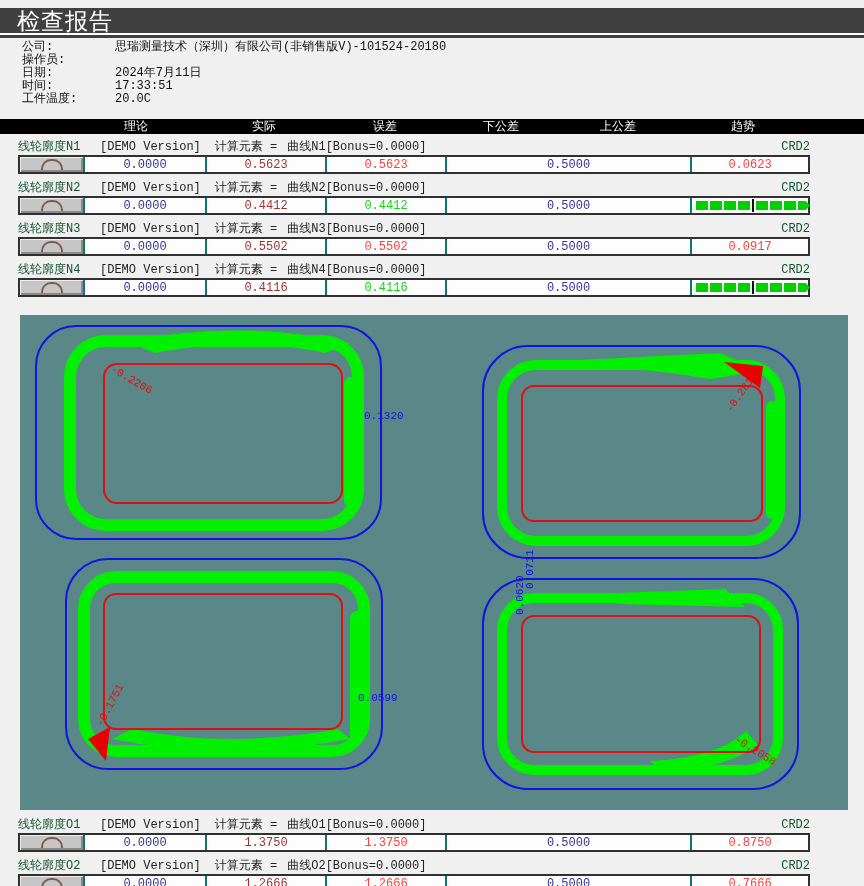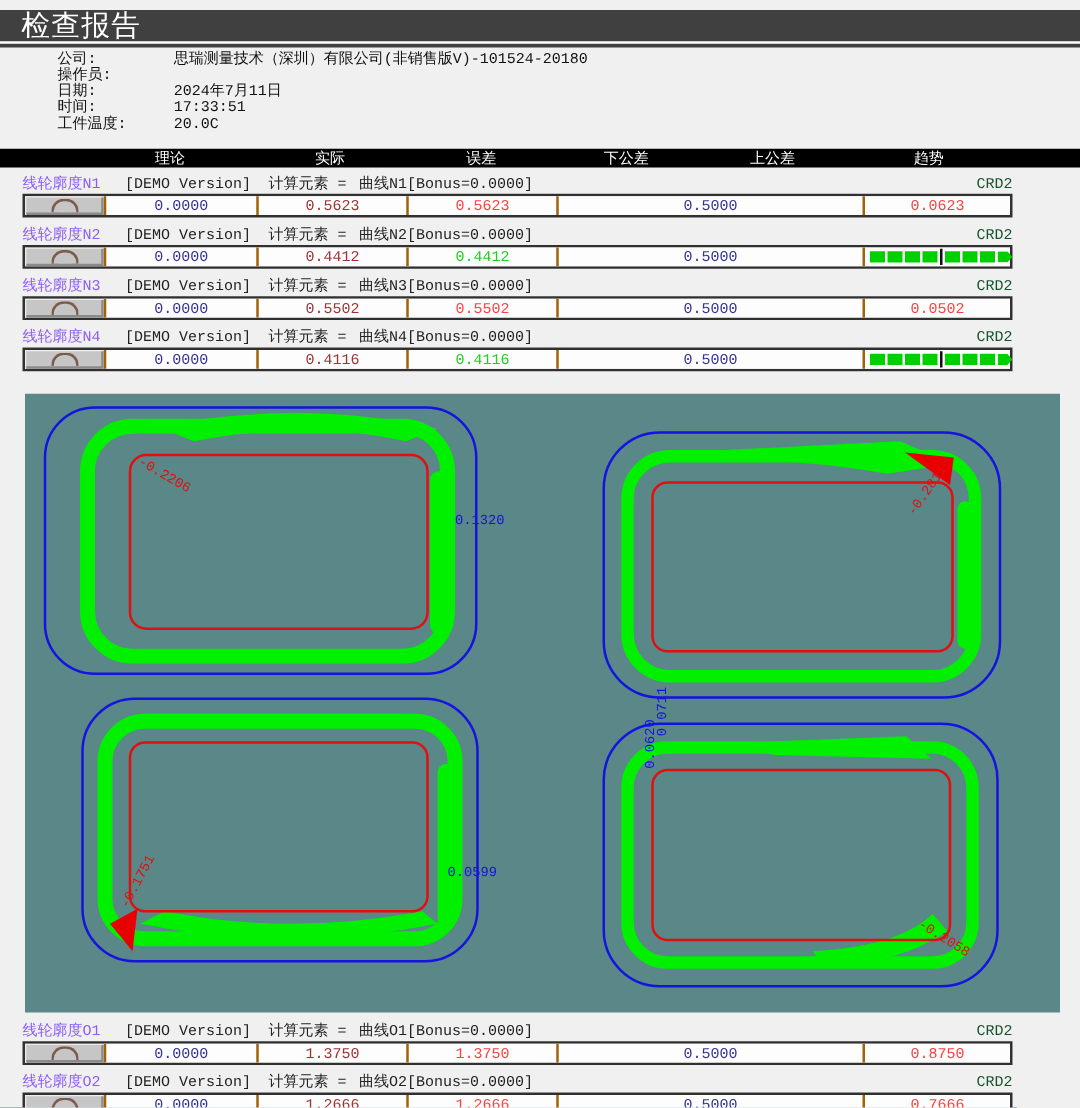--- a/index.html
+++ b/index.html
@@ -11,38 +11,38 @@
   .page{position:relative;width:864px;height:886px;}
 
   
   .title-bar{position:relative;margin-top:8px;height:30px;background:#404040;}
   .title-bar::after{content:'';position:absolute;left:0;right:0;bottom:3px;height:2px;background:#fff;}
   .title{color:#fff;font-size:23px;line-height:27px;padding-left:17px;display:inline-block;
          font-family:"DejaVu Sans","Liberation Sans",sans-serif;letter-spacing:1px;}
 
   
   .info{padding:3px 0 0 22px;font-size:12px;color:#111;}
-  .info-row{height:13px;line-height:13px;white-space:nowrap;margin-left:24px;}
+  .info-row{height:13px;line-height:13px;white-space:nowrap;}
   .info-label{display:inline-block;width:93px;}
   
   .col-header{position:relative;margin-top:13px;height:15px;background:#000000;}
   .col-header span{position:absolute;top:1px;transform:translateX(-50%);color:#FFF;font-size:12px;line-height:14px;white-space:nowrap;}
   .ch-1{left:136px}.ch-2{left:264px}.ch-3{left:385px}.ch-4{left:501px}.ch-5{left:618px}.ch-6{left:743px}
 
   
   .grp{margin-left:18px;width:792px;margin-top:7px;}
   .rows-top .grp:first-child{margin-top:6px;}
   .grp-label{display:flex;height:15px;line-height:14px;font-size:12px;white-space:nowrap;color:#222;}
-  .g-name{color:#8b5cf6;min-width:82px;}
+  .g-name{color:#14532d;min-width:82px;}
   .g-demo{margin-left:0;}
   .g-calc{margin-left:14px;}
   .g-elem{margin-left:10px;}
   .g-code{margin-left:auto;color:#14532d;}
   .grp-cells{display:flex;height:19px;border:2px solid #303030;box-sizing:border-box;background:#FDFDFD;}
-  .cell{box-sizing:border-box;border-left:2px solid #a16207;display:flex;align-items:center;justify-content:center;background:#FDFDFD;}
+  .cell{box-sizing:border-box;border-left:2px solid #0f766e;display:flex;align-items:center;justify-content:center;background:#FDFDFD;}
   .cell:first-child{border-left:none;}
   .c-btn{width:63px;background:#C6C6C6;box-shadow:inset 1px 1px 0 #EDEDED, inset -2px -2px 0 #8A8A8A;}
   .c-theory{width:122px}.c-actual{width:120px}.c-error{width:120px}.c-tol{width:245px}.c-trend{flex:1;}
   .num{font-size:12px;line-height:12px;}
   .n-blue{color:#333399;}
   .n-dred{color:#9C3333;}
   .num[data-state="out"]{color:#FF4040;}
   .num[data-state="in"]{color:#19D419;}
   .arc-icon{width:18px;height:9px;border:2px solid #7B5B4B;border-bottom:none;border-radius:10px 10px 0 0;display:block;}
 
@@ -191,21 +191,21 @@
         <div class="cell c-actual">
             <span class="num n-dred">0.5502</span>
           </div>
         <div class="cell c-error">
             <span class="num" data-state="out">0.5502</span>
           </div>
         <div class="cell c-tol">
             <span class="num n-blue">0.5000</span>
           </div>
         <div class="cell c-trend">
-            <span class="num" data-state="out">0.0502</span>
+            <span class="num" data-state="out">0.0917</span>
           </div>
       </div>
     </div>
 
     <div class="grp">
       <div class="grp-label">
         <span class="g-name">线轮廓度N4</span>
         <span class="g-demo">[DEMO Version]</span>
         <span class="g-calc">计算元素 =</span>
         <span class="g-elem">曲线N4[Bonus=0.0000]</span>

